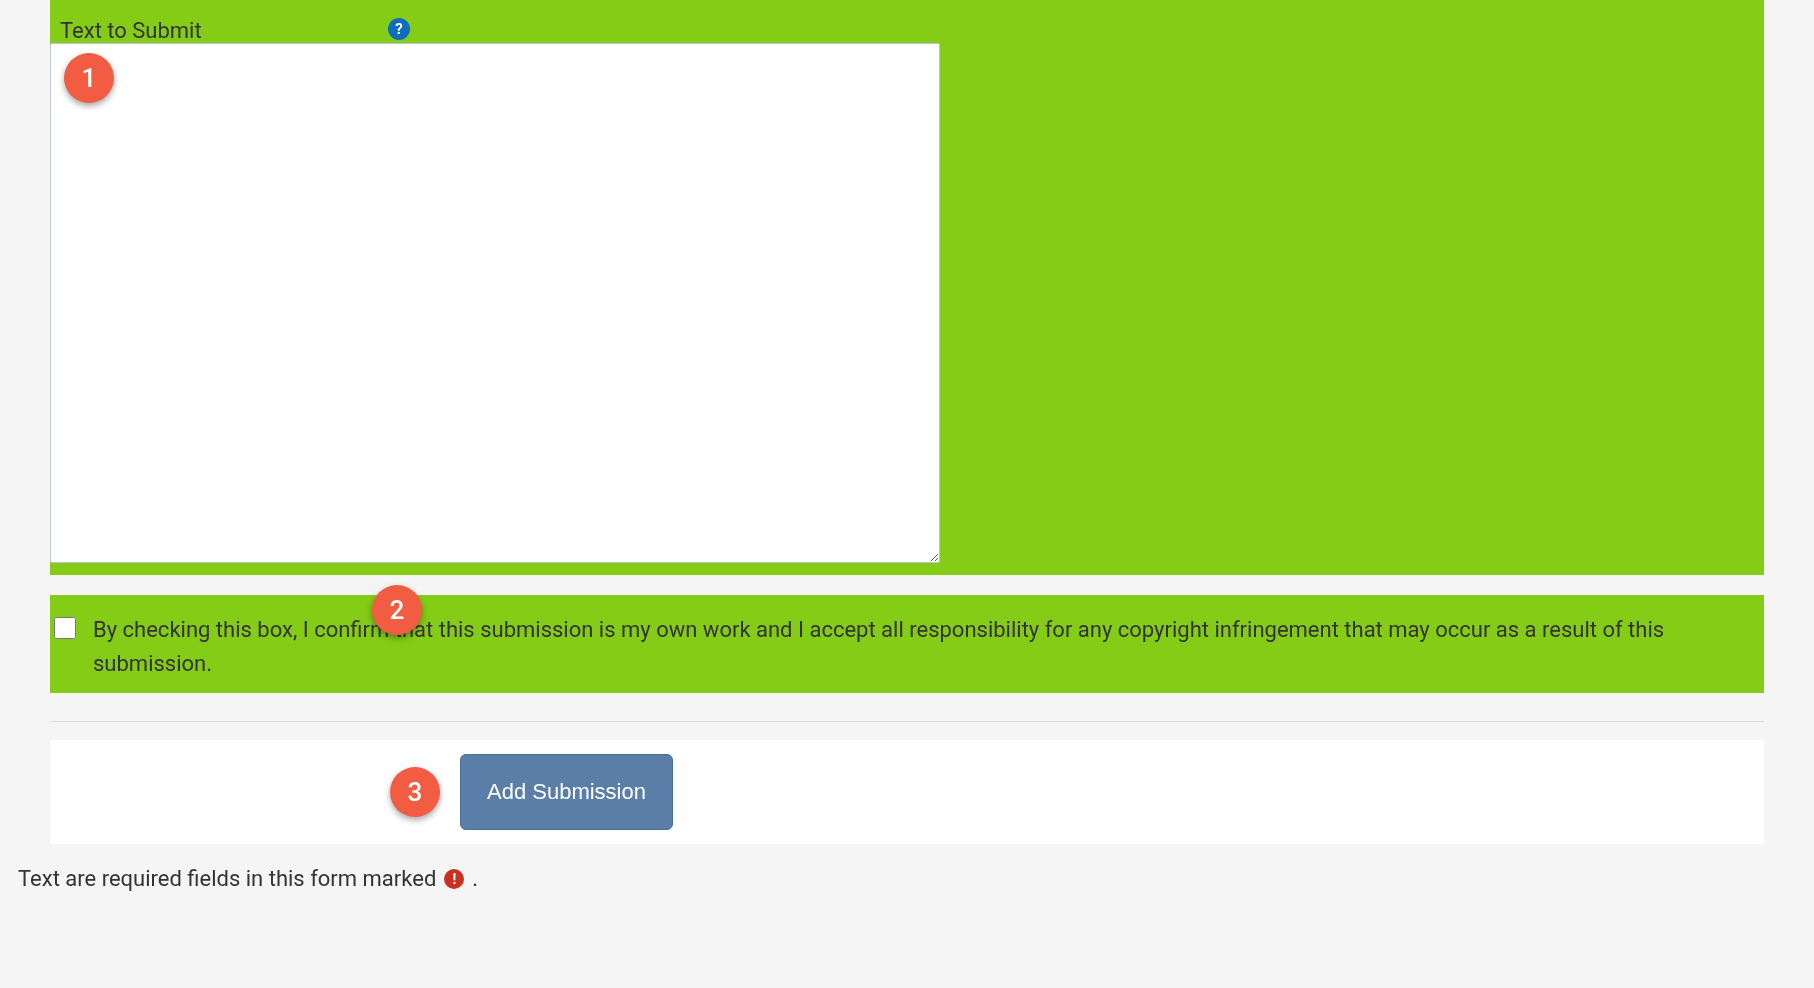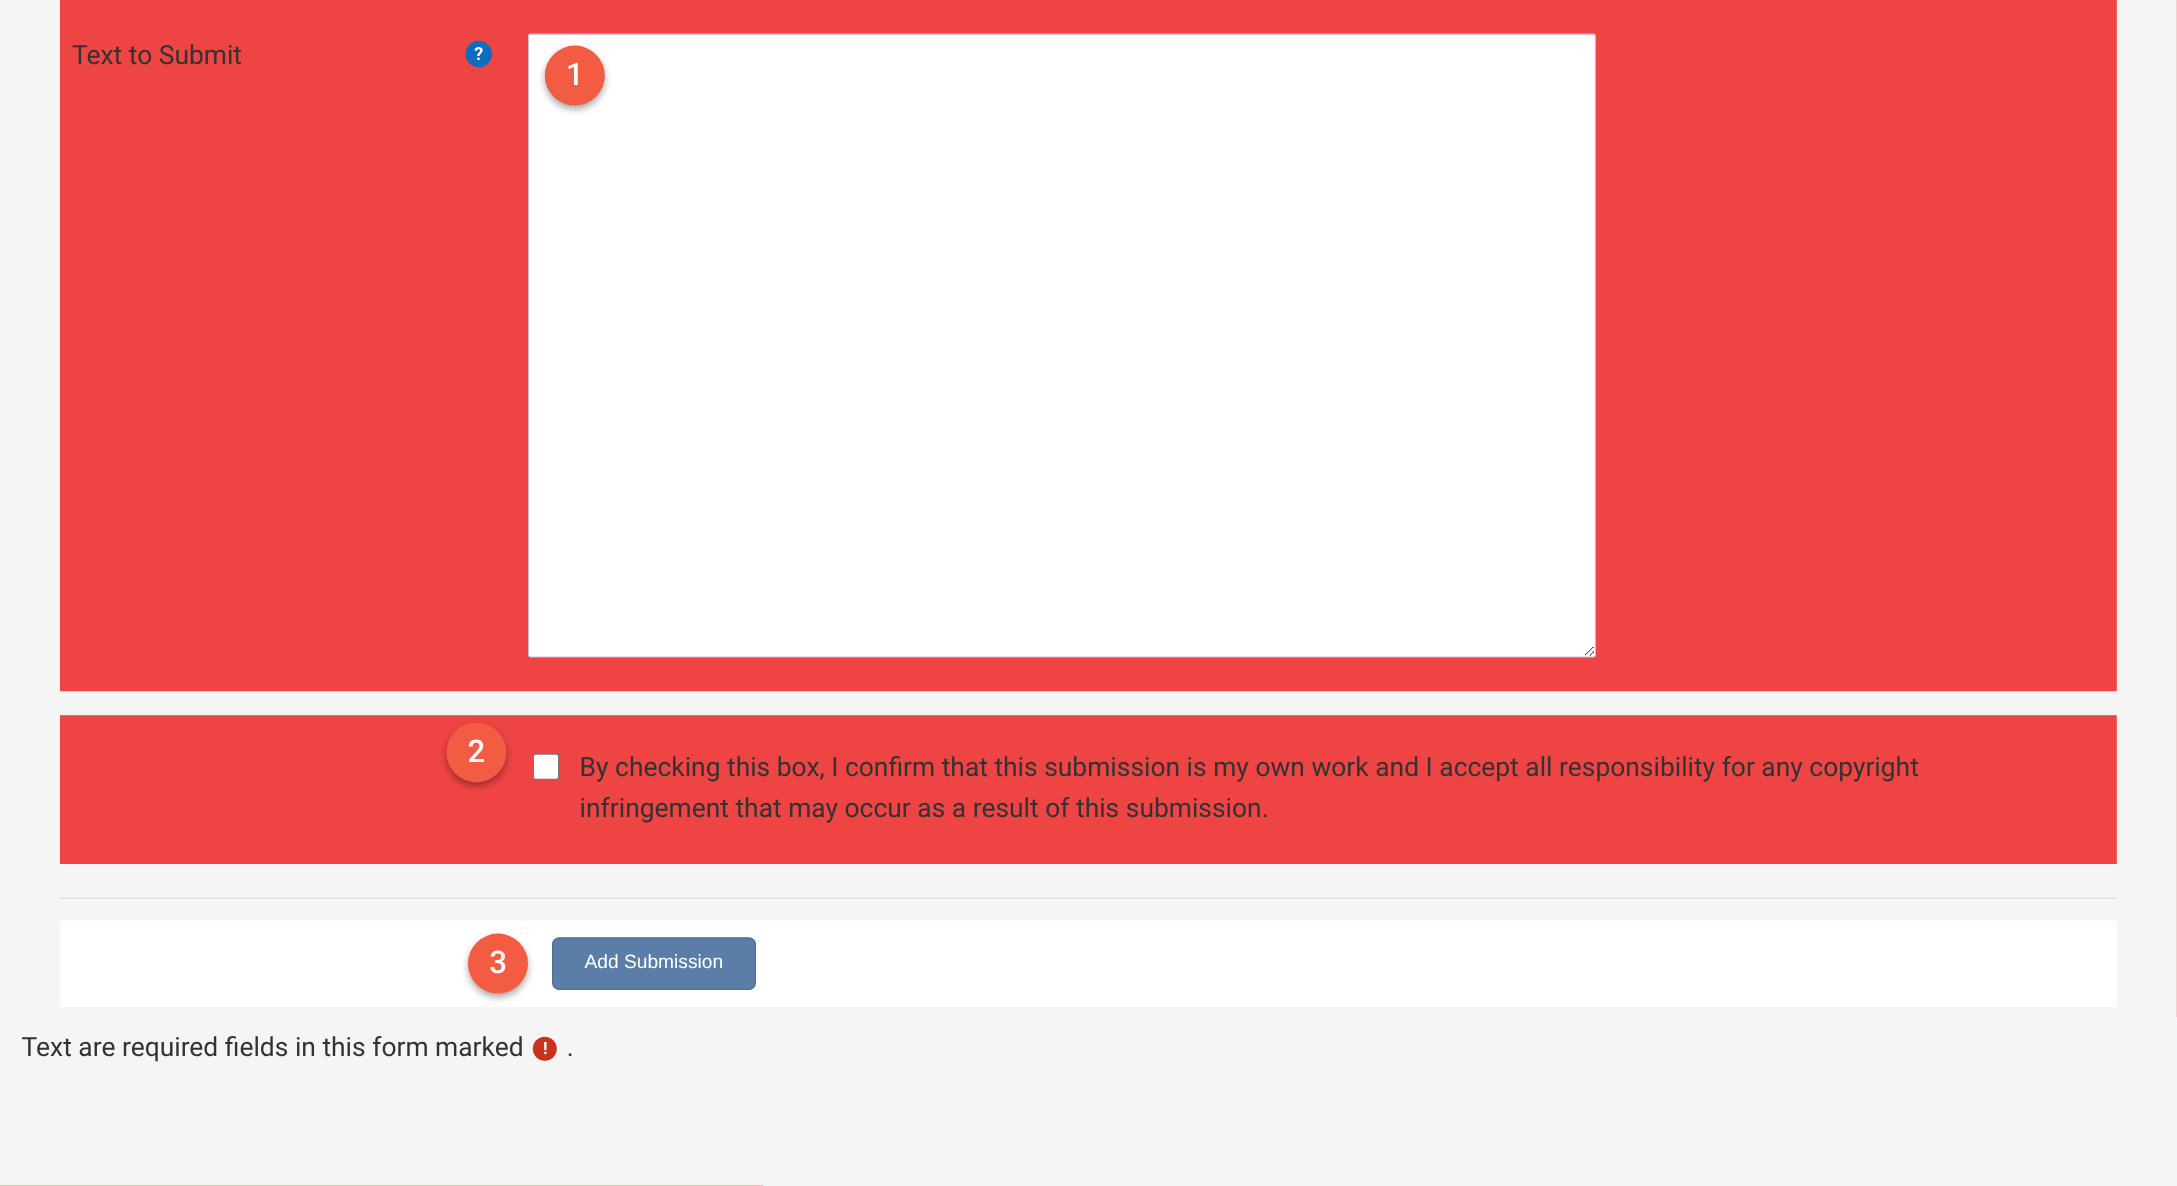--- a/index.html
+++ b/index.html
@@ -9,25 +9,26 @@
     font-family: -apple-system, BlinkMacSystemFont, "Segoe UI", Roboto, "Helvetica Neue", Arial, sans-serif;
     background: #f5f5f5;
     font-size: 22px;
     color: #333;
     width: 1814px;
   }
   .form-page {
     padding: 0 10px 20px 10px;
   }
   .form-row {
-    background: #ef4444;
-    display: flex;
-    align-items: flex-start;
-    padding: 28px 0;
+    background: #84cc16;
+    display: flex;
+    align-items: flex-start;
+    padding: 12px 0;
     margin: 0 40px;
+    flex-direction: column;
   }
   .form-label-col {
     width: 390px;
     flex: none;
     display: flex;
     align-items: flex-start;
     padding-top: 6px;
     position: relative;
   }
   .form-label-text {
@@ -126,22 +127,22 @@
   .submit-row .spacer-col {
     width: 410px;
     flex: none;
     position: relative;
   }
   .btn-primary {
     background: #5b7ea8;
     color: #fff;
     border: 1px solid #4c6f98;
     border-radius: 6px;
-    padding: 12px 26px;
-    font-size: 16px;
+    padding: 24px 26px;
+    font-size: 22px;
     cursor: pointer;
   }
   .required-note {
     margin: 22px 0 0 8px;
     font-size: 22px;
     color: #333;
     display: flex;
     align-items: center;
     gap: 8px;
   }

